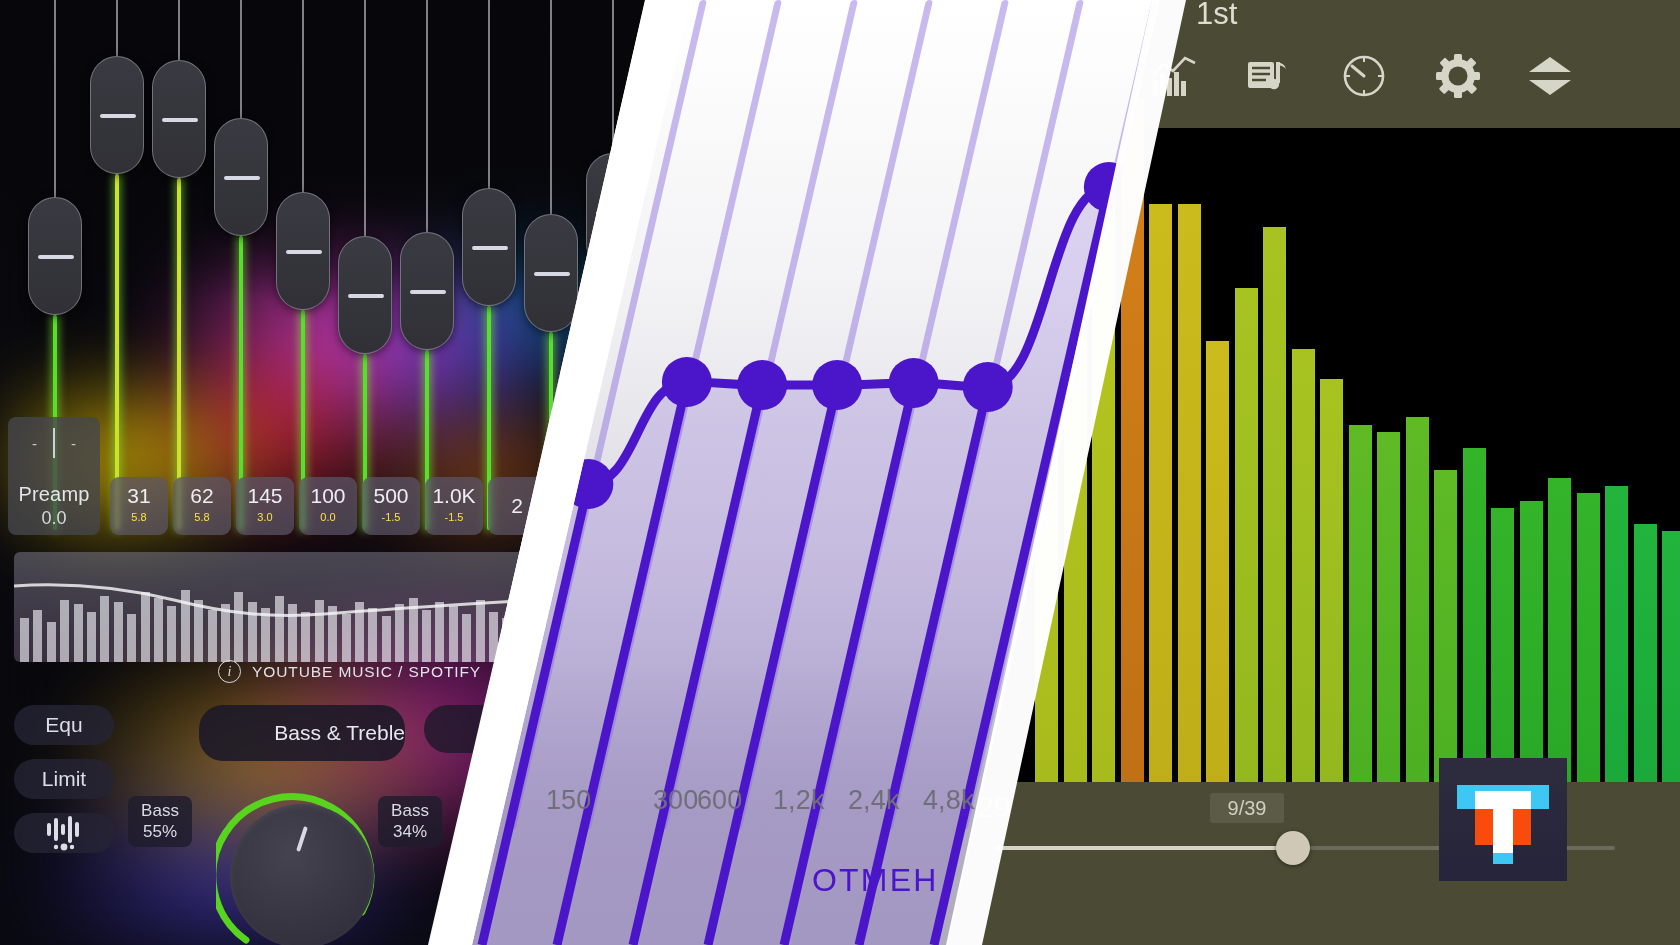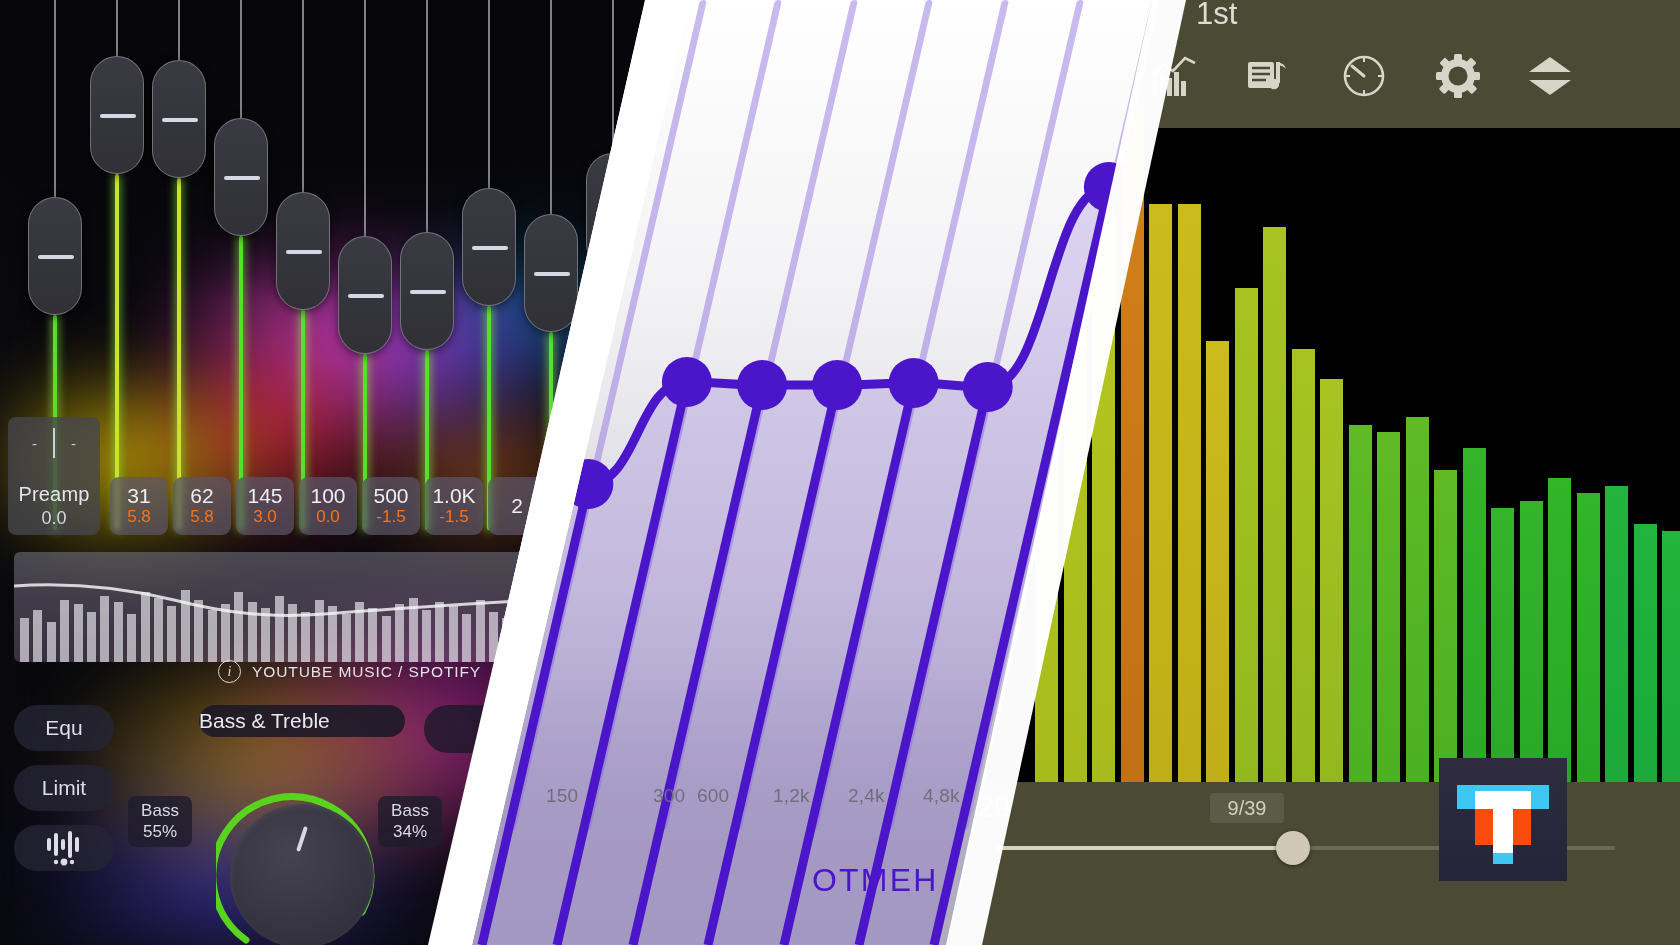--- a/index.html
+++ b/index.html
@@ -76,21 +76,21 @@
     position:absolute; left:110px; top:477px; height:58px;
     display:flex; gap:5px;
   }
   .band{
     width:58px; height:58px; border-radius:9px;
     background:rgba(92,86,104,.72);
     display:flex; flex-direction:column; align-items:center; justify-content:center;
     backdrop-filter: blur(2px);
   }
   .band .bf{ color:#eceef4; font-size:21px; line-height:22px; }
-  .band .bv{ color:#f97316; font-size:17px; line-height:20px; }
+  .band .bv{ color:#fde047; font-size:11px; line-height:20px; }
 
   .minispec{
     position:absolute; left:14px; top:552px; width:520px; height:110px;
     border-radius:6px; overflow:hidden;
     background:linear-gradient(180deg, rgba(120,120,135,.55), rgba(150,120,160,.35));
   }
   .minispec .mb{ position:absolute; bottom:0; width:9px; background:rgba(245,245,250,.62); }
   .minispec .mline{ position:absolute; left:0; top:0; width:520px; height:110px; }
 
   .srcrow{
@@ -98,31 +98,31 @@
   }
   .srcrow .iicon{
     width:23px; height:23px; border-radius:50%; border:1.6px solid #d9dae2;
     color:#d9dae2; font-size:14px; font-style:italic;
     display:flex; align-items:center; justify-content:center; font-family:"Liberation Serif", serif;
   }
   .srcrow .stxt{ color:#e2e3ea; font-size:15.5px; letter-spacing:.9px; }
 
   .pillcol{ position:absolute; left:14px; top:705px; display:flex; flex-direction:column; gap:14px; }
   .pill{
-    width:100px; height:46px; border-radius:23px;
+    width:100px; height:40px; border-radius:23px;
     background:rgba(38,36,52,.80);
     display:flex; align-items:center; justify-content:center;
     color:#dcdde6; font-size:21px;
   }
   .eqicon{ display:flex; align-items:center; justify-content:center; }
 
   .btpill{
-    position:absolute; left:199px; top:705px; width:206px; height:32px; border-radius:24px;
+    position:absolute; left:199px; top:705px; width:206px; height:56px; border-radius:24px;
     background:rgba(26,24,40,.88);
-    display:flex; align-items:center; justify-content:flex-start;
+    display:flex; align-items:center; justify-content:flex-end;
     color:#e6e7ef; font-size:21px;
   }
   .btpill2{
     position:absolute; left:424px; top:705px; width:130px; height:48px; border-radius:24px;
     background:rgba(26,24,40,.78);
   }
   .knobwrap{ position:absolute; left:216px; top:790px; width:172px; height:172px; }
   .knob{
     position:absolute; left:14px; top:14px; width:144px; height:144px; border-radius:50%;
     background:radial-gradient(circle at 42% 34%, #45434f, #2c2a36);
@@ -155,21 +155,21 @@
   .mid-axis{
     position:absolute; left:0; top:0; width:1180px; height:945px;
   }
   .axis-line{ position:absolute; width:7px; border-radius:4px; background:rgba(150,120,225,.52); }
   .mid-sub{
     position:absolute; left:0; top:0; width:1180px; height:945px;
     background:linear-gradient(180deg, rgba(180,178,195,0) 70%, rgba(176,172,190,.9) 100%);
   }
   .freqlabels{ position:absolute; left:0; top:0; width:1180px; height:945px; }
   .freqlabels span{
-    position:absolute; color:#6f6f78; font-size:19px; letter-spacing:.2px;
+    position:absolute; color:#6f6f78; font-size:27px; letter-spacing:.2px;
   }
   .cancel-btn{
     position:absolute; left:812px; top:862px; color:#4b15c9; font-size:32px;
     letter-spacing:2.2px; font-weight:400;
   }
 
   
   .panel-right{
     position:absolute; left:0; top:0; width:1680px; height:945px;
     overflow:hidden;

